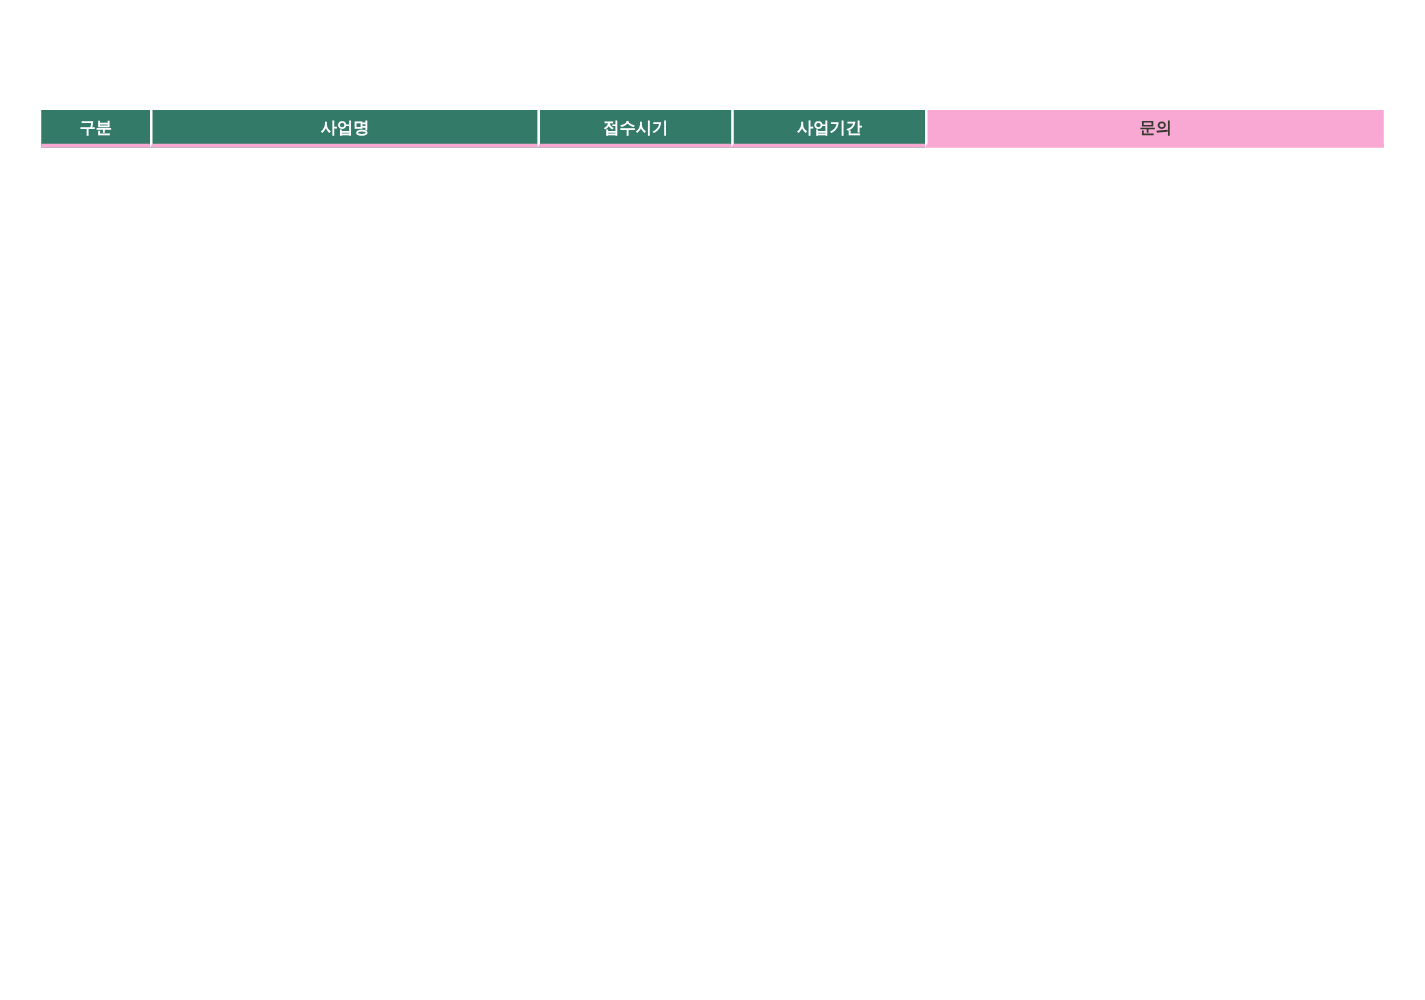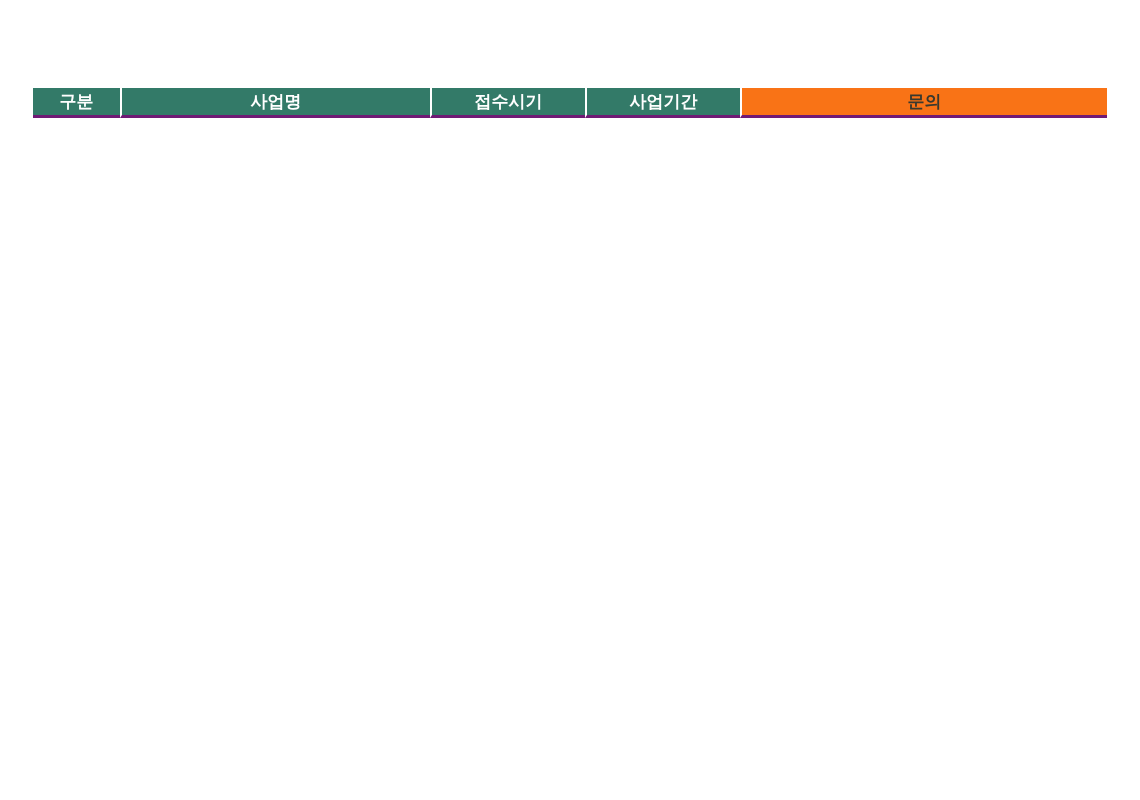--- a/index.html
+++ b/index.html
@@ -14,28 +14,28 @@
   table.program {
     border-collapse: separate;
     border-spacing: 0;
     table-layout: fixed;
     width: 1074px;
   }
   th, td { box-sizing: border-box; padding: 0; }
   th {
     background: #337a68;
     color: #ffffff;
-    font-size: 17px;
+    font-size: 13px;
     font-weight: bold;
     height: 30px;
-    border-bottom: 3px solid #701a75;
+    border-bottom: 3px solid #f9a8d4;
     text-align: center;
   }
   th:not(:first-child) { border-left: 2px solid #ffffff; }
-  th.th-contact { background: #f97316; color: #38392f; }
+  th.th-contact { background: #f9a8d4; color: #38392f; }
 </style>
 </head>
 <body>
 
 <div class="table-wrap">
   <table class="program">
     <colgroup>
       <col style="width:87px">
       <col style="width:310px">
       <col style="width:155px">

